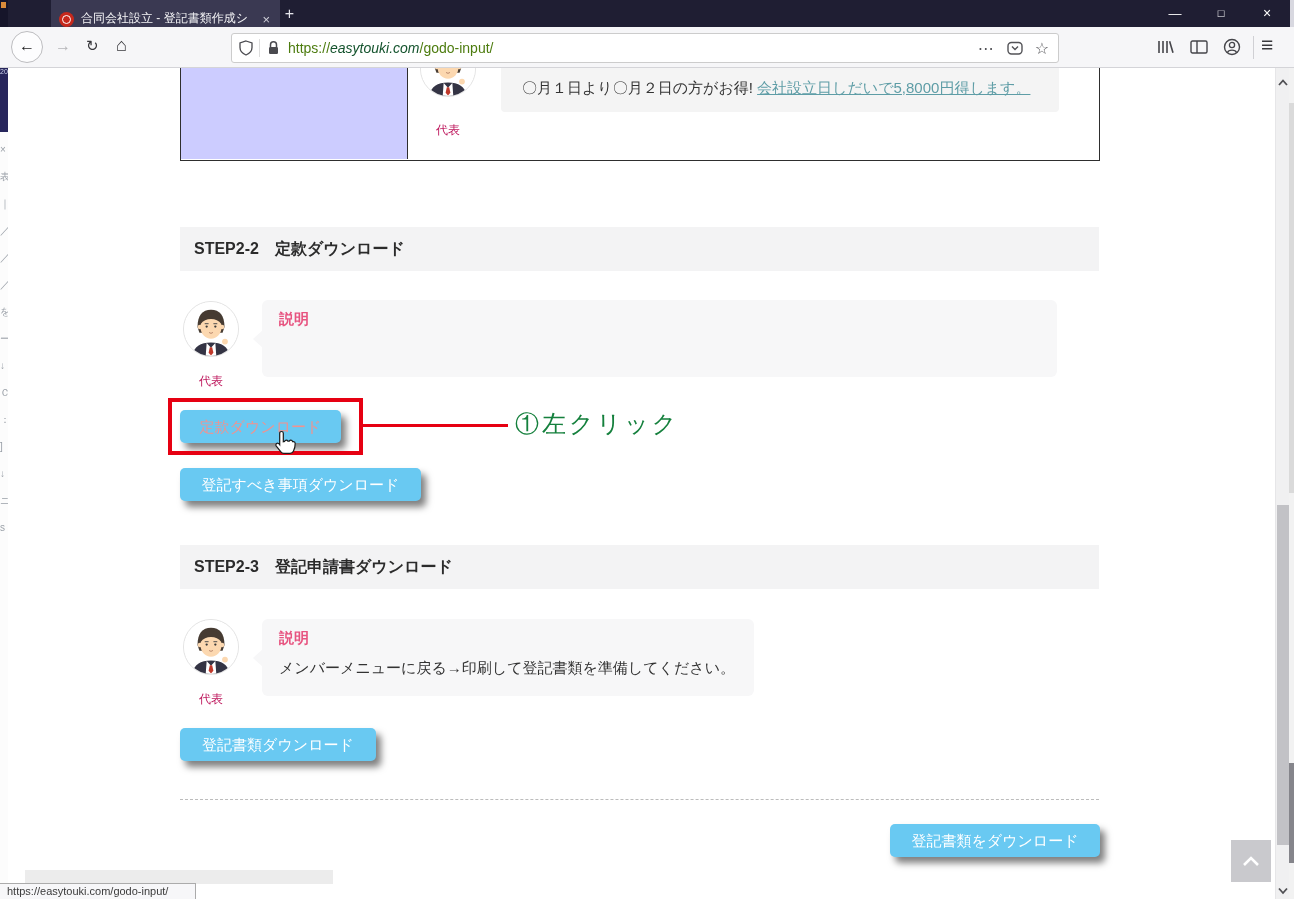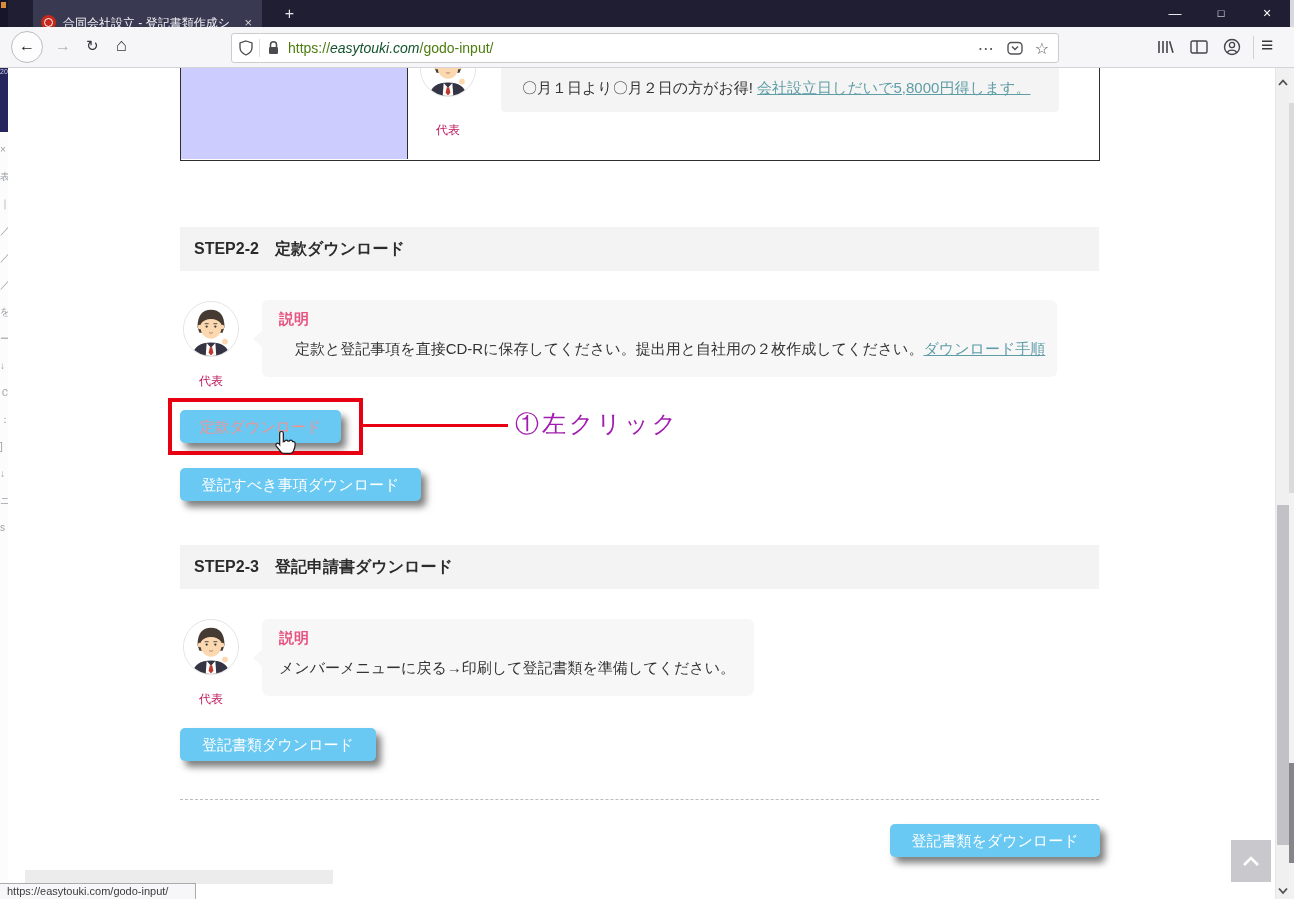--- a/index.html
+++ b/index.html
@@ -5,22 +5,22 @@
   html,body{margin:0;padding:0;}
   #screen{position:relative;width:1294px;height:899px;background:#fff;overflow:hidden;
           font-family:"Liberation Sans",sans-serif;}
   .abs{position:absolute;}
 
   
   #titlebar{position:absolute;left:0;top:0;width:1294px;height:27px;background:#1f1e33;}
   #ts-left{position:absolute;left:0;top:0;width:8px;height:27px;background:#16152a;overflow:hidden;}
   #ts-left i{position:absolute;left:1px;top:2px;width:5px;height:6px;background:#d98b3a;}
   #ts-right{position:absolute;left:1290px;top:0;width:4px;height:27px;background:#d8d8e0;}
-  #tab{position:absolute;left:33px;top:0;width:229px;height:27px;background:#3a3952;
-       display:flex;align-items:flex-start;padding:15px 8px;box-sizing:border-box;color:#f4f4f6;font-size:12px;}
+  #tab{position:absolute;left:51px;top:0;width:229px;height:27px;background:#3a3952;
+       display:flex;align-items:flex-end;padding:0 8px;box-sizing:border-box;color:#f4f4f6;font-size:12px;}
   .seal{position:relative;width:15px;height:15px;border-radius:50%;background:#c6281c;flex:0 0 15px;}
   .seal:after{content:"";position:absolute;left:3px;top:3px;right:3px;bottom:3px;border:1px solid #fff;border-radius:50%;}
   #tab-title{flex:1;margin:0 7px;white-space:nowrap;overflow:hidden;}
   #tab-close{color:#cfcfd8;font-size:13px;padding:0 2px;}
   #newtab{position:absolute;left:277px;top:2px;width:25px;height:23px;line-height:23px;text-align:center;
           color:#e4e4ea;font-size:16px;}
   .winbtn{position:absolute;top:0;width:46px;height:27px;line-height:27px;text-align:center;color:#fff;font-size:13px;}
   #win-min{left:1152px;}#win-max{left:1198px;font-size:11px;}#win-close{left:1244px;font-size:14px;}
 
   
@@ -94,21 +94,21 @@
   .btn{position:absolute;height:33px;line-height:33px;background:#69c9f2;border-radius:5px;color:#fff;
        font-size:15px;text-align:center;box-shadow:5px 6px 7px rgba(0,0,0,.5);cursor:pointer;}
   #btn-teikan{left:180px;top:342px;width:161px;color:#f09390;}
   #btn-jikou{left:180px;top:400px;width:241px;}
   #btn-shorui{left:180px;top:660px;width:196px;}
   #btn-member{left:890px;top:756px;width:210px;}
 
   
   #red-rect{position:absolute;left:168px;top:330px;width:195px;height:57px;border:4px solid #e60012;box-sizing:border-box;}
   #red-line{position:absolute;left:361px;top:356px;width:147px;height:3px;background:#e60012;}
-  #red-label{position:absolute;left:515px;top:340px;font-size:24px;color:#a21caf;letter-spacing:3px;
+  #red-label{position:absolute;left:515px;top:340px;font-size:24px;color:#15803d;letter-spacing:3px;
              font-family:"DejaVu Serif","Liberation Serif",serif;}
   #cursor{position:absolute;left:274px;top:362px;}
 
   
   #sep{position:absolute;left:180px;top:731px;width:919px;border-top:1px dashed #bcbcbc;}
   #backtop{position:absolute;left:1231px;top:772px;width:40px;height:42px;background:#c9c9cd;
            display:flex;align-items:center;justify-content:center;cursor:pointer;}
 
   
   #scroll{position:absolute;left:1275px;top:0;width:14px;height:831px;background:#f0f0f1;border-left:1px solid #e6e6e8;box-sizing:border-box;}
@@ -236,23 +236,20 @@
 
     <div id="bar22" class="stepbar">STEP2-2　定款ダウンロード</div>
     <span id="avatar2" class="avatar">
       <svg viewBox="0 0 56 56" width="54" height="54">
           <use href="#avatar-man"></use>
         </svg>
     </span>
     <div id="av2-label" class="av-label">代表</div>
     <div id="bubble1" class="bubble">
       <div class="note-title">説明</div>
-      <div class="note-text">
-        <span>定款と登記事項を直接CD-Rに保存してください。提出用と自社用の２枚作成してください。</span><a class="teal">ダウンロード手順</a>
-      </div>
     </div>
     <div id="btn-teikan" class="btn">定款ダウンロード</div>
     <div id="btn-jikou" class="btn">登記すべき事項ダウンロード</div>
 
     <div id="red-rect"></div>
     <div id="red-line"></div>
     <div id="red-label">①左クリック</div>
     <span id="cursor">
       <svg width="22" height="27" viewBox="0 0 22 27">
           <path d="M7.5 1.5c1 0 1.8.8 1.8 1.8v8.4l1.3-.3c.2-.7.9-1.2 1.7-1.2.7 0 1.3.4 1.6 1l1.4-.1c.3-.5.9-.9 1.5-.9.9 0 1.6.6 1.8 1.4l.9.1c1 .1 1.7.9 1.7 1.8 0 3.4-.8 5.8-1.8 7.7-.6 1.2-1.8 2.1-3.3 2.1h-6.3c-1.1 0-2.2-.5-2.9-1.4l-4.6-5.8c-.6-.8-.5-1.9.3-2.5.8-.6 1.9-.5 2.5.3l.6.8V3.3c0-1 .8-1.8 1.8-1.8z" fill="#fff" stroke="#1a1a1a" stroke-width="1.2"></path>

